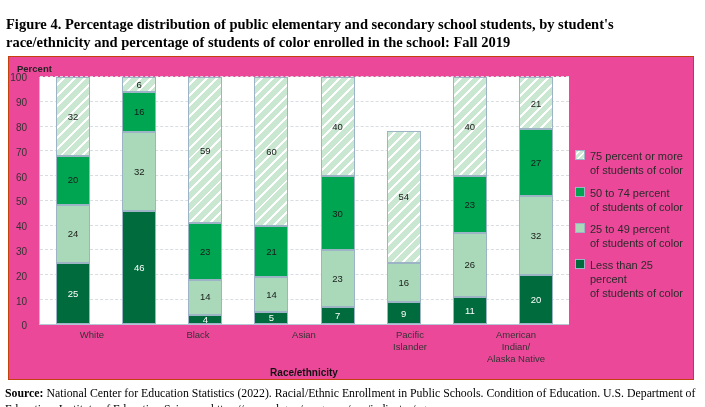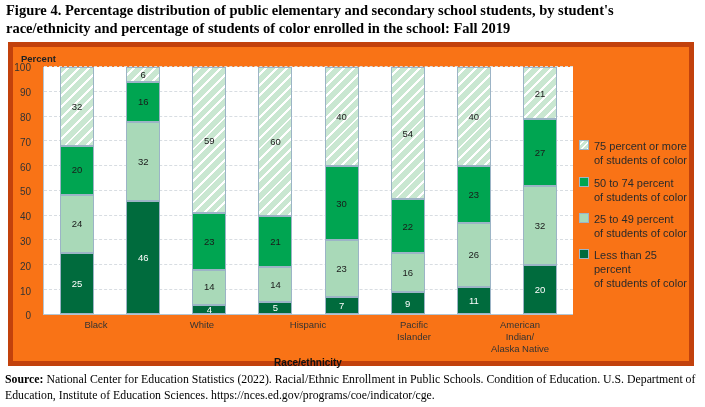--- a/index.html
+++ b/index.html
@@ -11,27 +11,27 @@
     background: #ffffff;
     font-family: "Liberation Sans", sans-serif;
     overflow: hidden;
   }
   .figure-title {
     font-family: "Liberation Serif", serif;
     font-weight: bold;
     font-size: 14.5px;
     line-height: 1.22;
     color: #000000;
-    padding: 2px 4px 2px 6px;
+    padding: 16px 4px 2px 6px;
     max-width: 702px;
   }
   .chart-box {
     margin: 3px 11px 0 8px;
-    border: 5px solid #c2410c;
-    background: #f97316;
+    border: 1px solid #c2410c;
+    background: #ec4899;
     padding: 4px 4px 6px 4px;
     height: 324px;
   }
   .ylabel {
     font-size: 9.5px;
     font-weight: bold;
     color: #222222;
     padding: 2px 0 3px 4px;
   }
   .chart-row { display: flex; align-items: flex-start; }
@@ -280,23 +280,20 @@
               </div>
             </div>
             <div class="bar-slot">
               <div class="bar">
                 <div class="seg seg-dark" style="height: 8.91089%;">
                   <span class="val">9</span>
                 </div>
                 <div class="seg seg-light" style="height: 15.8416%;">
                   <span class="val">16</span>
                 </div>
-                <div class="seg seg-medium" style="height: 21.7822%;">
-                  <span class="val">22</span>
-                </div>
                 <div class="seg seg-hatched" style="height: 53.4653%;">
                   <span class="val">54</span>
                 </div>
               </div>
             </div>
             <div class="bar-slot">
               <div class="bar">
                 <div class="seg seg-dark" style="height: 11%;">
                   <span class="val">11</span>
                 </div>
@@ -357,27 +354,27 @@
             <div class="legend-text">
               <div>Less than 25 percent</div>
               <div>of students of color</div>
             </div>
           </div>
         </div>
     </div>
 
     <div class="xlabels" id="xlabels">
         <div class="xlabel">
+          <div>White</div>
+        </div>
+        <div class="xlabel">
           <div>Black</div>
         </div>
         <div class="xlabel">
-          <div>White</div>
-        </div>
-        <div class="xlabel">
-          <div>Hispanic</div>
+          <div>Asian</div>
         </div>
         <div class="xlabel">
           <div>Pacific</div>
           <div>Islander</div>
         </div>
         <div class="xlabel">
           <div>American</div>
           <div>Indian/</div>
           <div>Alaska Native</div>
         </div>

